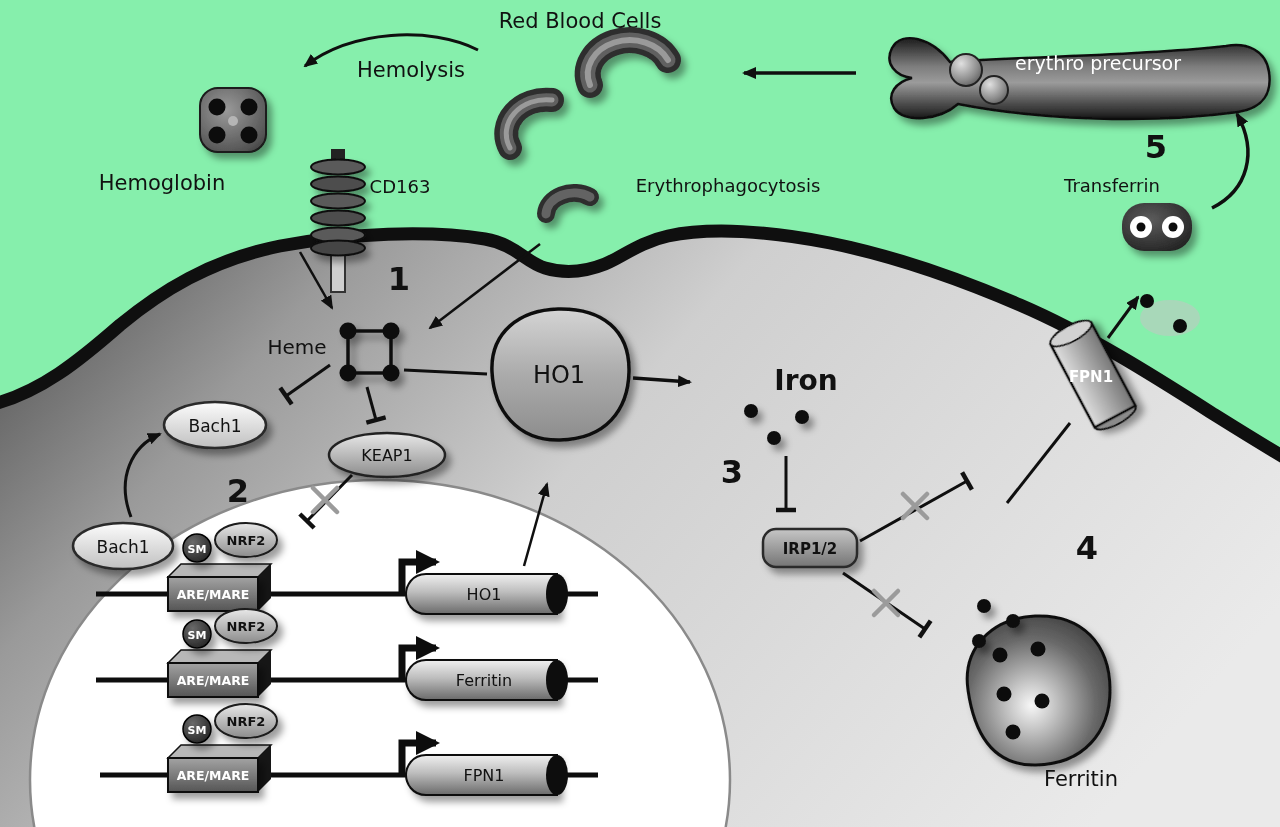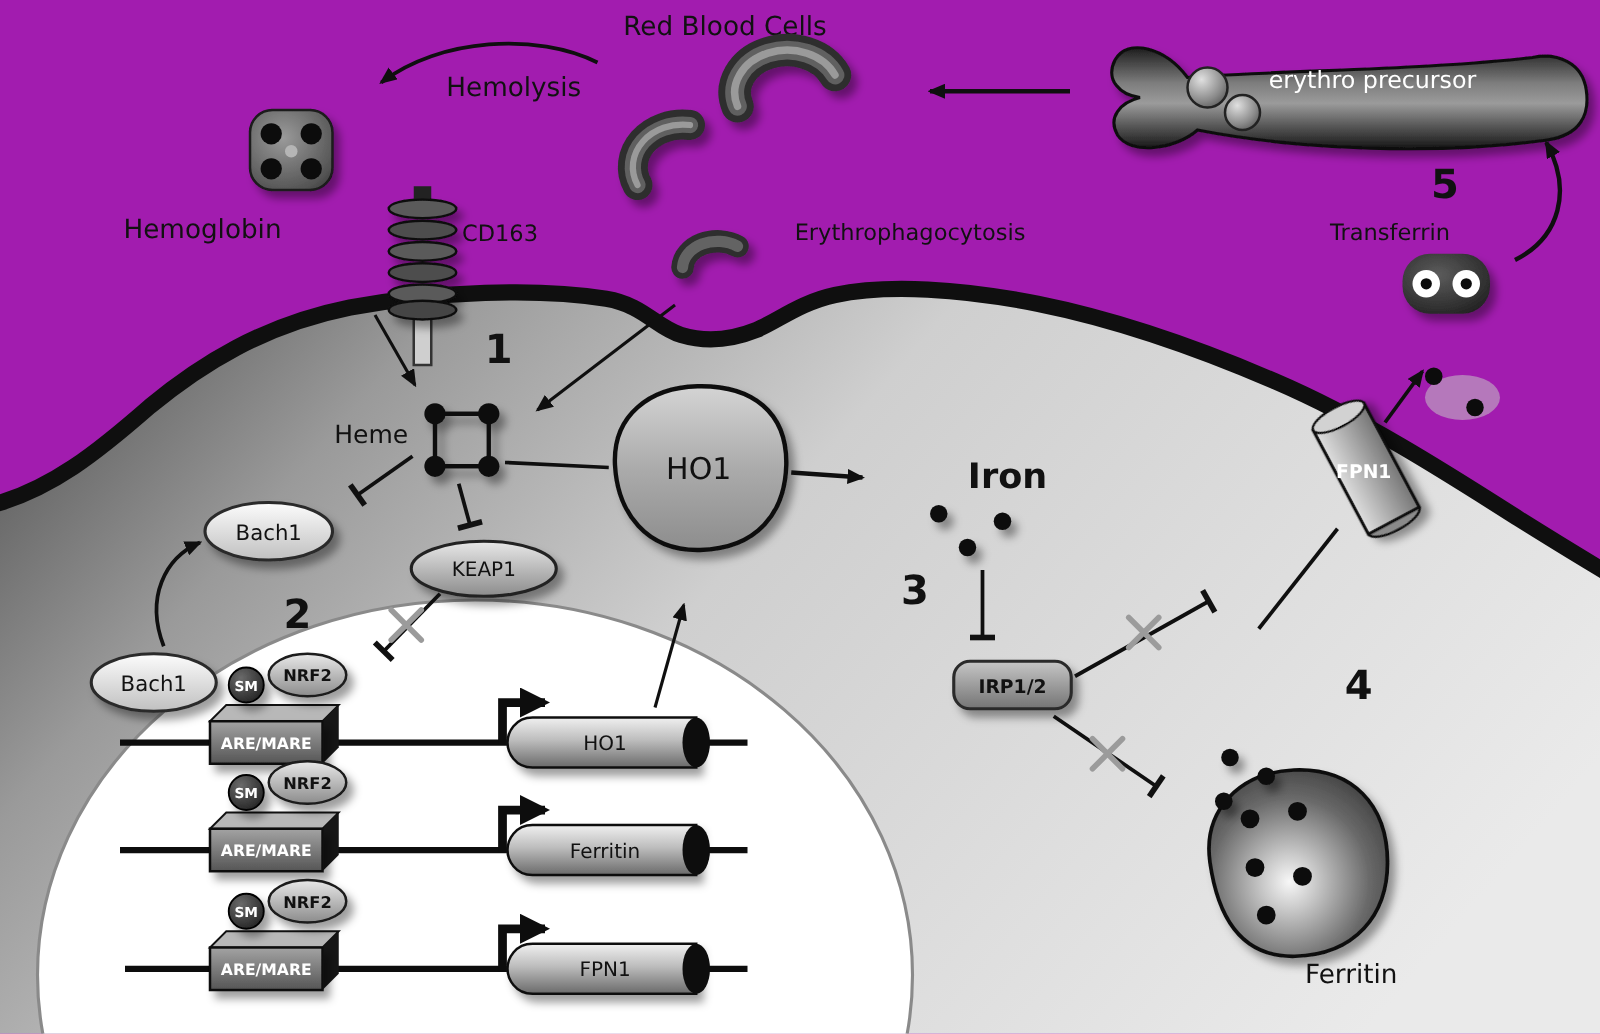--- a/index.html
+++ b/index.html
@@ -1,17 +1,17 @@
 <!DOCTYPE html>
 <html><head>
 <meta charset="utf-8">
 <style>
   html,body{margin:0;padding:0;background:#ffffff;}
   .stage{
-    position:relative;width:1280px;height:827px;background:#a21caf;overflow:hidden;
+    position:relative;width:1280px;height:827px;background:#86efac;overflow:hidden;
     font-family:"DejaVu Sans","Liberation Sans",sans-serif;
   }
   svg text{font-family:"DejaVu Sans","Liberation Sans",sans-serif;fill:#111;}
   .lbl{font-size:21px;}
   .lbl-sm{font-size:18px;}
   .step{font-size:32px;font-weight:bold;}
   .white-t{fill:#ffffff;}
 </style>
 </head>
 <body>

